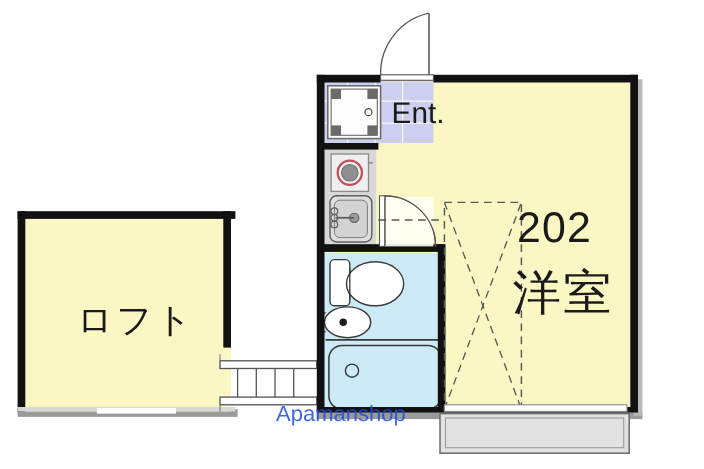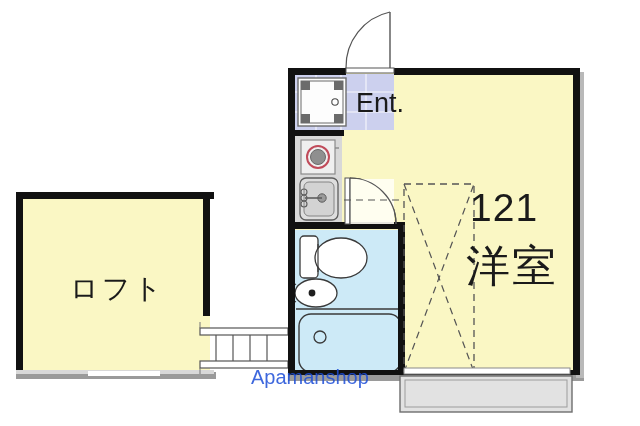--- a/index.html
+++ b/index.html
@@ -42,21 +42,21 @@
   }
   #label-room-type {
     left: 466px;
     top: 237px;
     font-size: 44px;
     letter-spacing: 2px;
   }
   #label-loft {
     left: 70px;
     top: 270px;
-    font-size: 28px;
+    font-size: 32px;
     letter-spacing: 3px;
     font-family: Liberation Serif, serif;
   }
   #watermark {
     position: absolute;
     left: 251px;
     top: 366px;
     font-size: 20px;
     color: #1d4ed8;
     opacity: .85;
@@ -215,21 +215,21 @@
       <rect x="400" y="376" width="172" height="36" fill="#e2e2e2" stroke="#6e6e6e" stroke-width="1.4"></rect>
       <rect x="405" y="380" width="162" height="27" fill="none" stroke="#9c9c9c" stroke-width="1"></rect>
 
       <rect x="404" y="368" width="166" height="6" fill="#ffffff" stroke="#8a8a8a" stroke-width="1"></rect>
     </g>
 
   </svg>
 
   <div class="lbl" id="label-ent">Ent.</div>
 
-  <div class="lbl" id="label-room-no">121</div>
+  <div class="lbl" id="label-room-no">202</div>
 
   <div class="lbl" id="label-room-type">洋室</div>
 
   <div class="lbl" id="label-loft">ロフト</div>
 
   <div id="watermark">Apamanshop</div>
 
 </div>
 
 </body></html>

